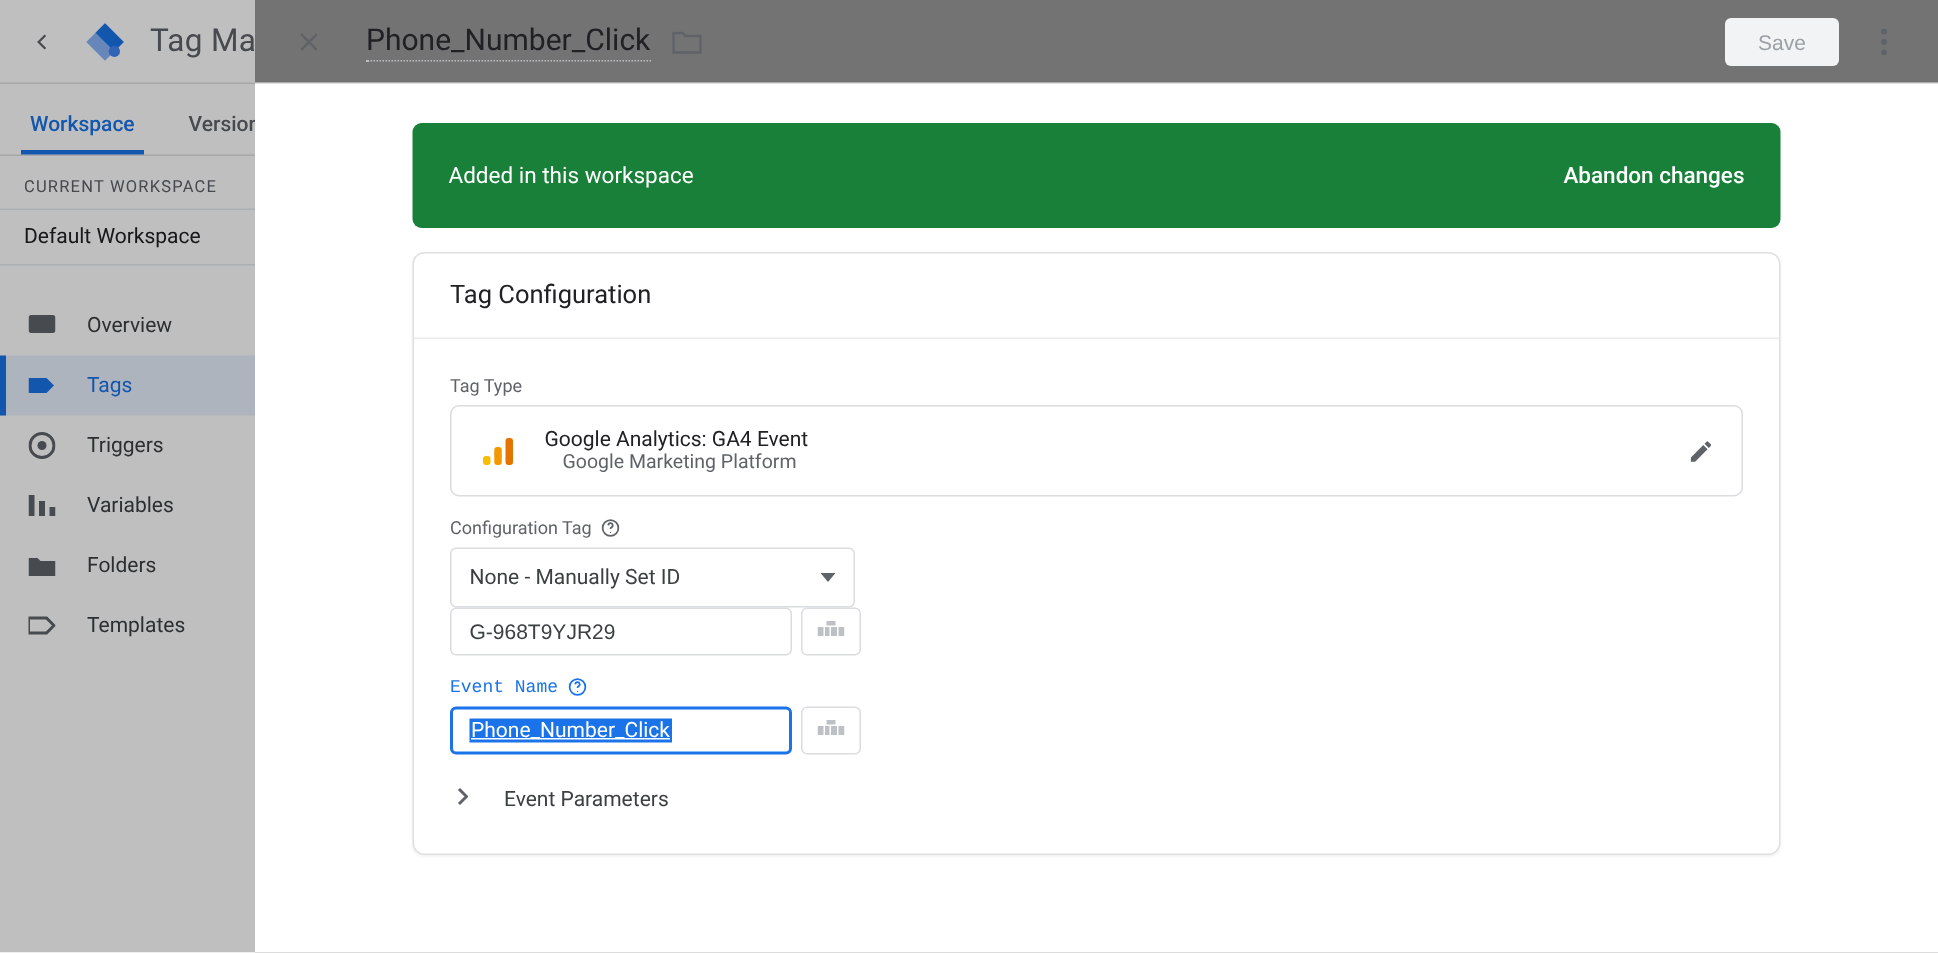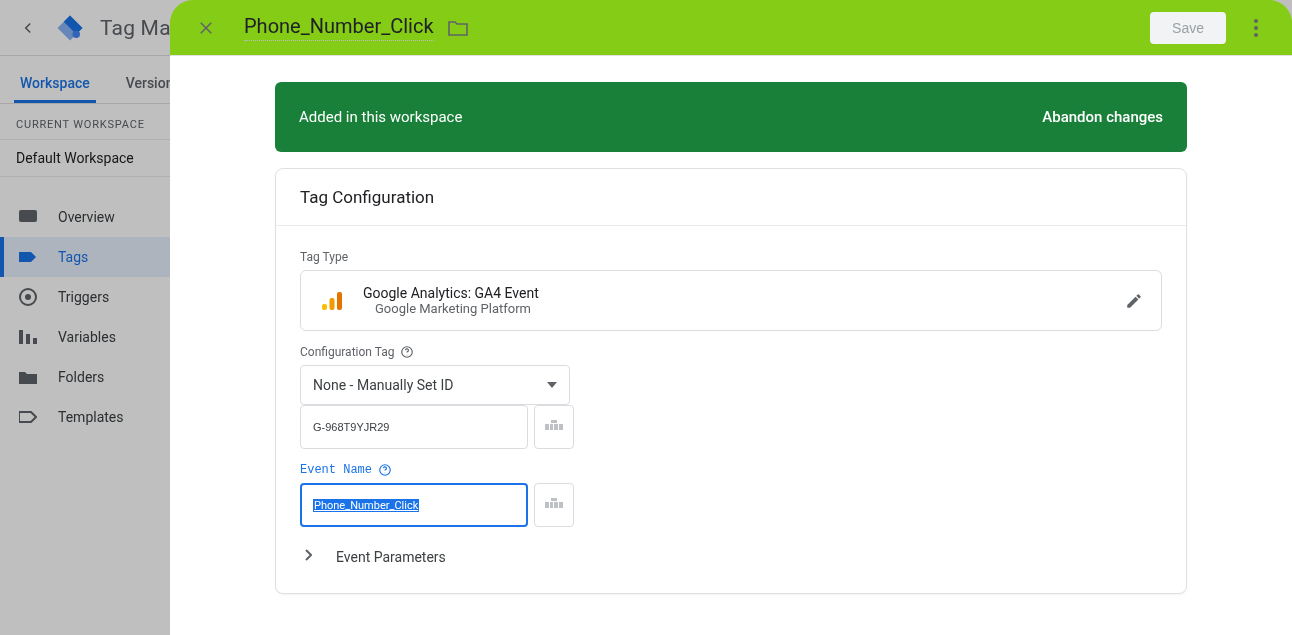--- a/index.html
+++ b/index.html
@@ -20,21 +20,21 @@
   .bg-nav { padding-top: 20px; }
   .bg-nav-item { display:flex; align-items:center; gap: 20px; height: 40px; padding: 0 18px; font-size: 14px; color:#3c4043; cursor:pointer; }
   .bg-nav-item.active { background: #e8f0fe; color:#1a73e8; position:relative; }
   .bg-nav-item.active::before { content:""; position:absolute; left:0; top:0; bottom:0; width:4px; background:#1a73e8; }
   .bg-nav-icon { width:20px; display:flex; align-items:center; justify-content:center; }
 
   
   .scrim { position:absolute; inset:0; background: rgba(0,0,0,0.25); }
 
   
-  .panel { position:absolute; top:0; right:0; bottom:0; left:170px; background:#84cc16; display:flex; flex-direction:column;border-radius:23px; }
+  .panel { position:absolute; top:0; right:0; bottom:0; left:170px; background:#737373; display:flex; flex-direction:column; }
   .panel-header { height:56px; display:flex; align-items:center; padding: 0 20px; border-bottom:1px solid #e0e0e0; gap: 22px; }
   .close-btn { width:32px; height:32px; display:flex; align-items:center; justify-content:center; color:#5f6368; cursor:pointer; border-radius:50%; }
   .title-wrap { display:flex; align-items:center; gap: 14px; }
   .title-text { font-size: 20px; border-bottom: 1px dotted #bdc1c6; padding-bottom:2px; }
   .folder-icon { color:#5f6368; display:flex; }
   .header-right { margin-left:auto; display:flex; align-items:center; gap: 14px; padding-left: 30px; }
   .save-btn { background:#f1f3f4; color:#9aa0a6; border:none; border-radius:4px; padding: 8px 22px; font-size:14px; font-weight:500; cursor:pointer; }
   .more-btn { width:32px; height:32px; display:flex; align-items:center; justify-content:center; color:#5f6368; cursor:pointer; border-radius:50%; }
 
   .panel-body { flex:1; overflow:auto; background:#fff; padding: 26px 0 0 0; display:flex; justify-content:center; }
@@ -52,21 +52,21 @@
 
   .tagtype-box { border:1px solid #dadce0; border-radius:6px; padding: 14px 18px; display:flex; align-items:center; gap: 18px; }
   .tagtype-icon { width:26px; height:26px; display:flex; align-items:center; justify-content:center; }
   .tagtype-text .tt-name { font-size:14px; font-weight:400; }
   .tagtype-text .tt-sub { font-size:13px; color:#5f6368;margin-left:12px; }
   .tagtype-edit { margin-left:auto; color:#5f6368; cursor:pointer; display:flex; }
 
   .select-box { border:1px solid #dadce0; border-radius:4px; height:40px; width:270px; display:flex; align-items:center; padding: 0 12px; cursor:pointer; justify-content:space-between; color:#3c4043; }
 
   .field-row { display:flex; gap: 6px; align-items:stretch; }
-  .text-input { border:1px solid #dadce0; border-radius:4px; height:44px; width:228px; padding: 0 12px; font-size:11px; outline:none; color:#3c4043; }
+  .text-input { border:1px solid #dadce0; border-radius:4px; height:32px; width:228px; padding: 0 12px; font-size:14px; outline:none; color:#3c4043; }
   .text-input.focused { border:2px solid #1a73e8; padding: 0 11px; }
   .brick-btn { border:1px solid #dadce0; border-radius:4px; width:40px; display:flex; align-items:center; justify-content:center; color:#9aa0a6; cursor:pointer; }
 
   .highlight-sel { background:#1a73e8; color:#fff; padding:0 1px; text-decoration: underline; }
 
   .collapse-row { display:flex; align-items:flex-start; gap: 20px; padding: 22px 0 4px 0; color:#3c4043; font-size:14px; cursor:pointer; }
   .collapse-row .chev { width:16px; display:flex; justify-content:center; color:#5f6368; }
 
   svg { display:block; }
 </style>

